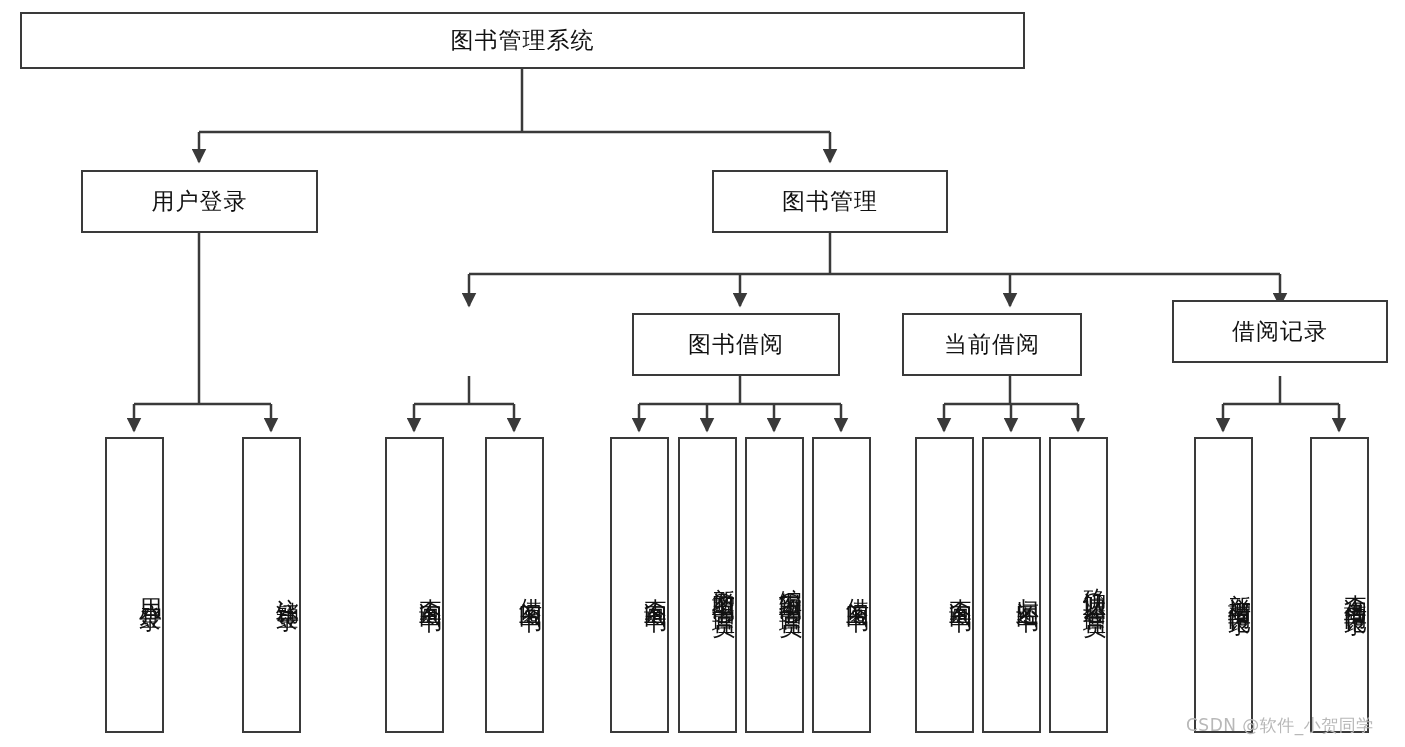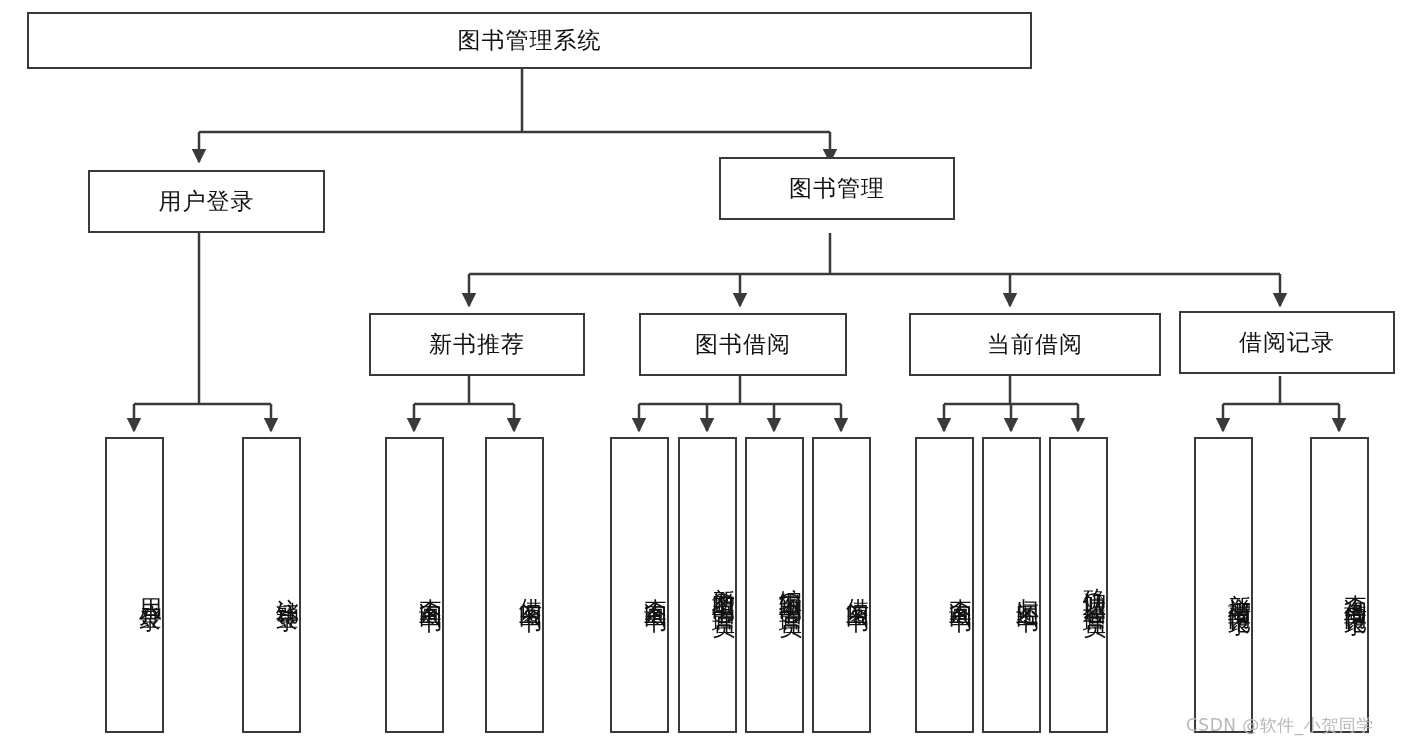--- a/index.html
+++ b/index.html
@@ -29,21 +29,20 @@
     background: #ffffff;
     border: 2px solid #3a3a3a;
     display: flex;
     align-items: center;
     justify-content: center;
     color: #111111;
   }
   .node.horiz {
     font-size: 23px;
     letter-spacing: 1px;
-    margin-left: 7px;
   }
   .node.vert {
     writing-mode: vertical-rl;
     text-orientation: upright;
     font-size: 23px;
     letter-spacing: 4px;
     padding-top: 6px;
     line-height: 1;
     align-items: flex-start;
     justify-content: center;
@@ -118,34 +117,31 @@
     </g>
   </svg>
 
   <div class="node horiz" style="left:20px; top:12px; width:1005px; height:57px;">
     <span>图书管理系统</span>
   </div>
 
   <div class="node horiz" style="left:81px; top:170px; width:237px; height:63px;">
     <span>用户登录</span>
   </div>
-  <div class="node horiz" style="left:712px; top:157px; width:236px; height:63px;">
+  <div class="node horiz" style="left:712px; top:170px; width:236px; height:63px;">
     <span>图书管理</span>
   </div>
 
-  <div class="node horiz" style="left:362px; top:313px; width:216px; height:63px;">
-    <span>新书推荐</span>
-  </div>
   <div class="node horiz" style="left:632px; top:313px; width:208px; height:63px;">
     <span>图书借阅</span>
   </div>
-  <div class="node horiz" style="left:902px; top:313px; width:252px; height:63px;">
+  <div class="node horiz" style="left:902px; top:313px; width:180px; height:63px;">
     <span>当前借阅</span>
   </div>
-  <div class="node horiz" style="left:1172px; top:311px; width:216px; height:63px;">
+  <div class="node horiz" style="left:1172px; top:300px; width:216px; height:63px;">
     <span>借阅记录</span>
   </div>
 
   <div class="node vert" style="left:105px; top:437px; width:59px; height:296px;">
     <span class="vtext">用户登录</span>
   </div>
   <div class="node vert" style="left:242px; top:437px; width:59px; height:296px;">
     <span class="vtext">注销登录</span>
   </div>
 

